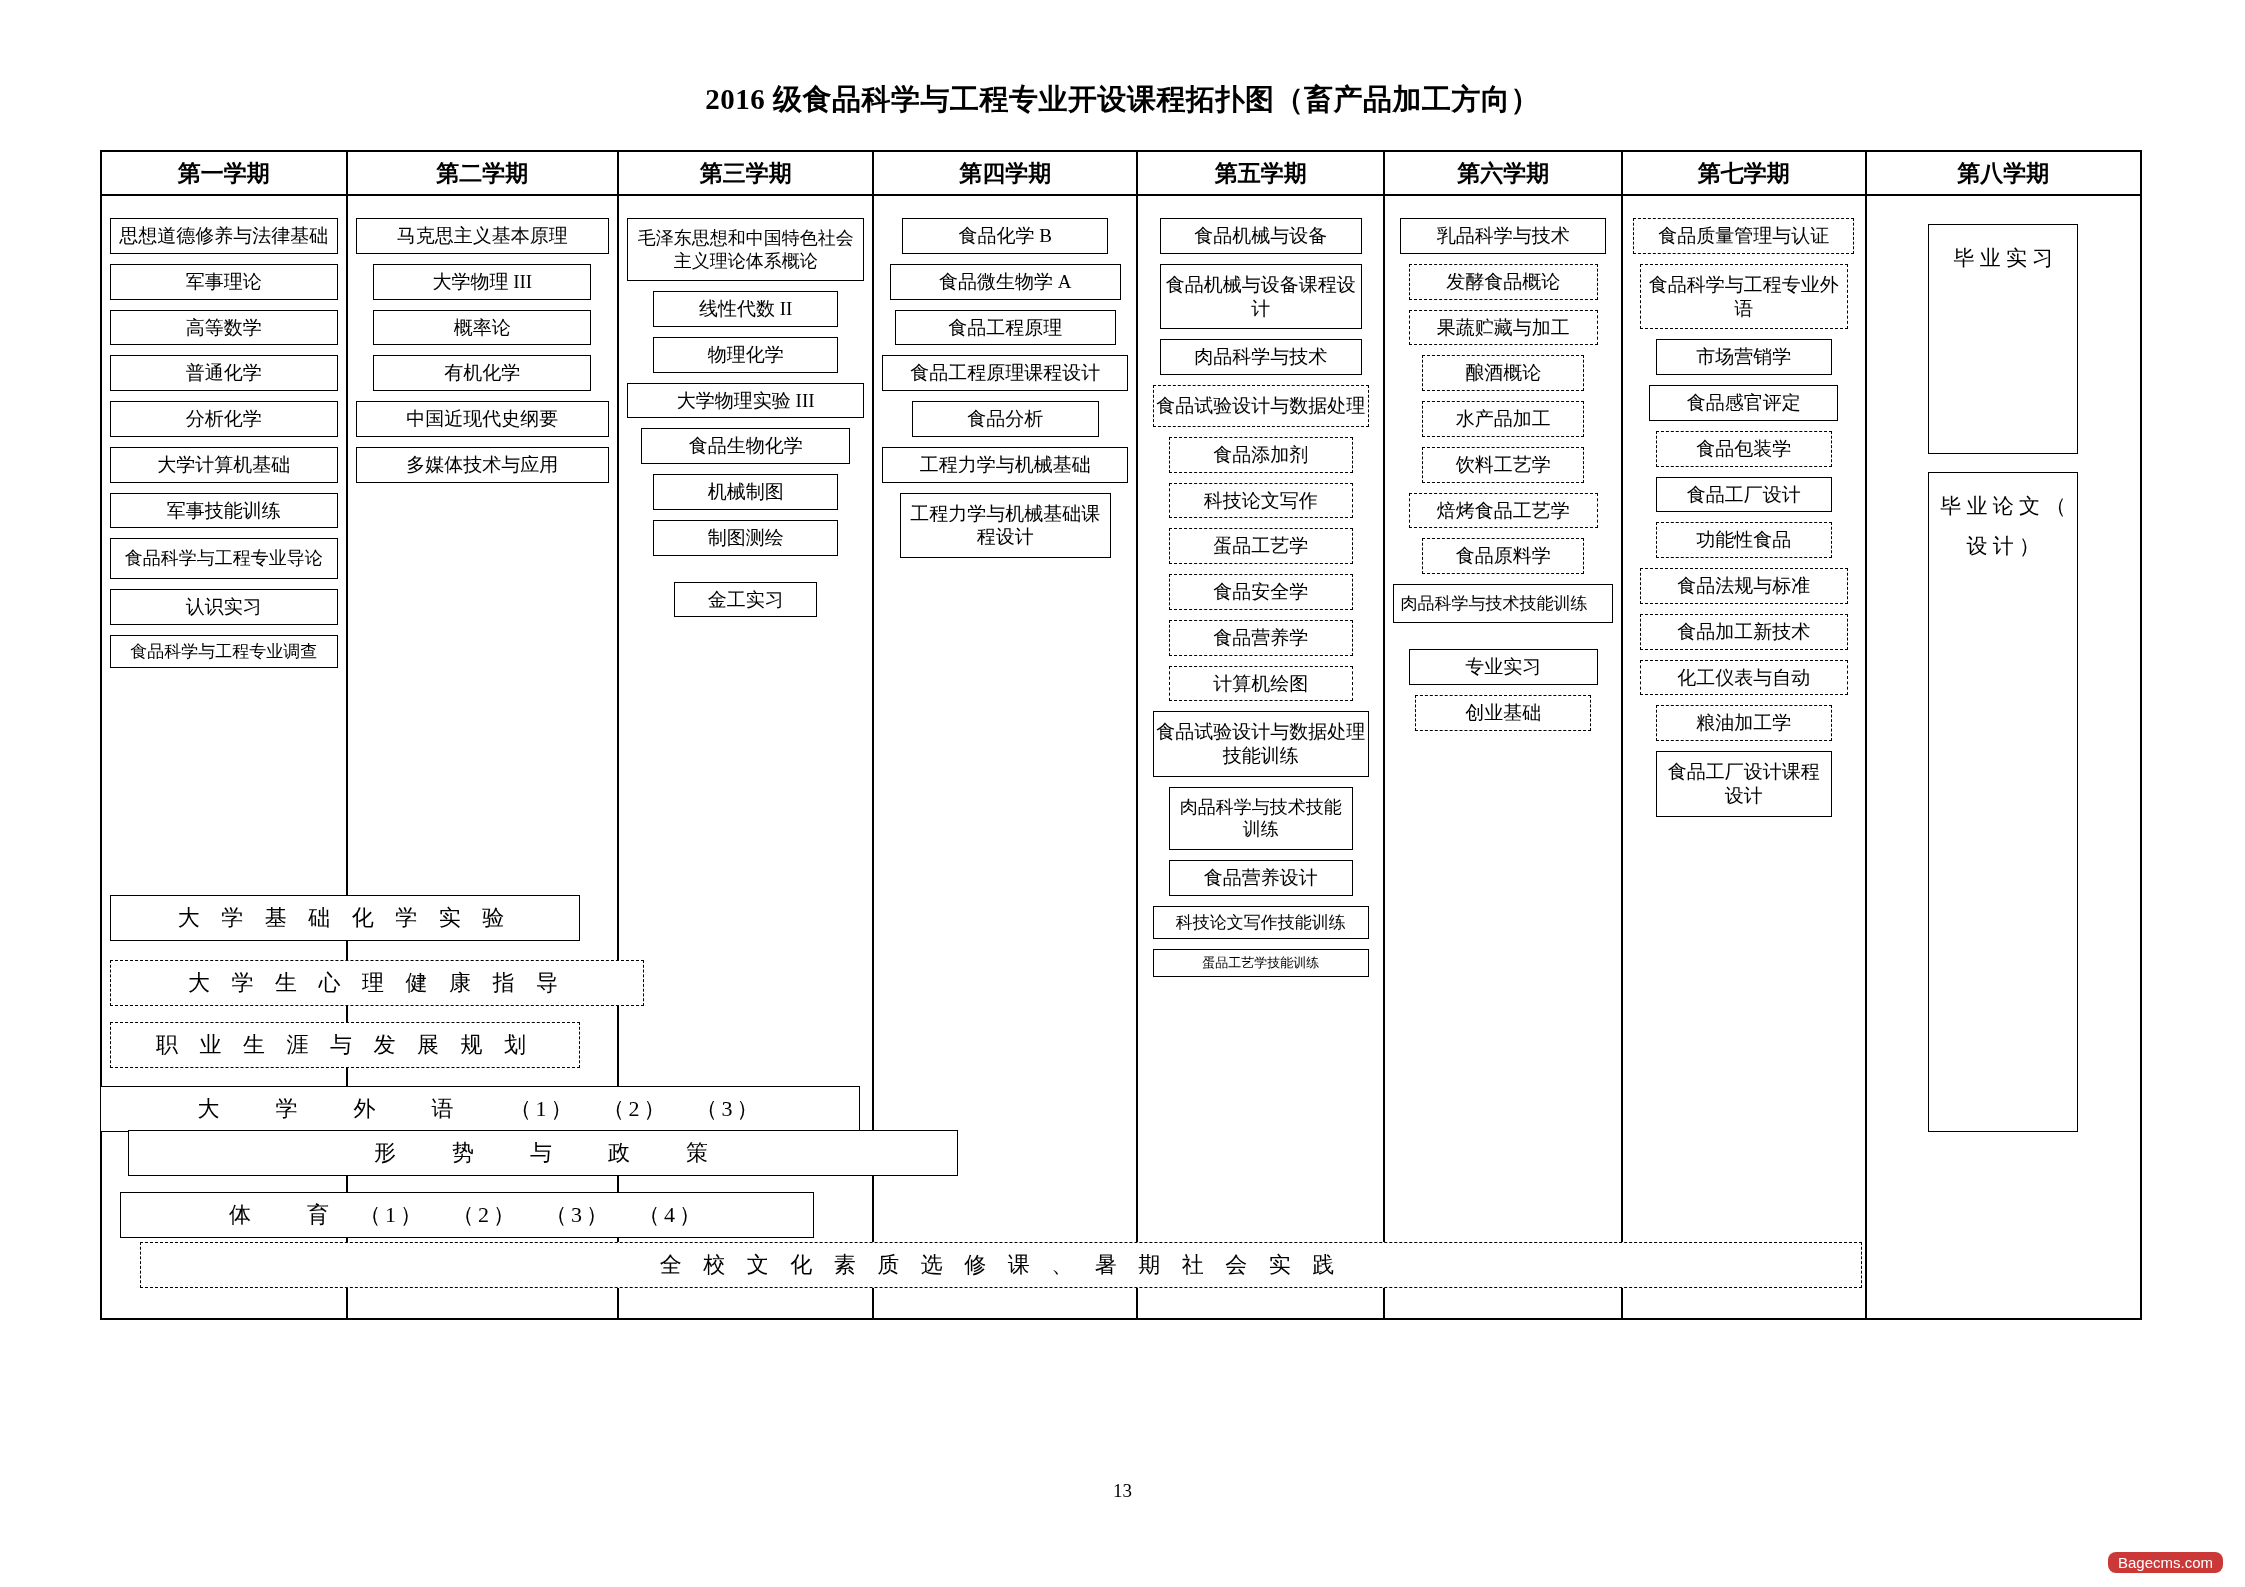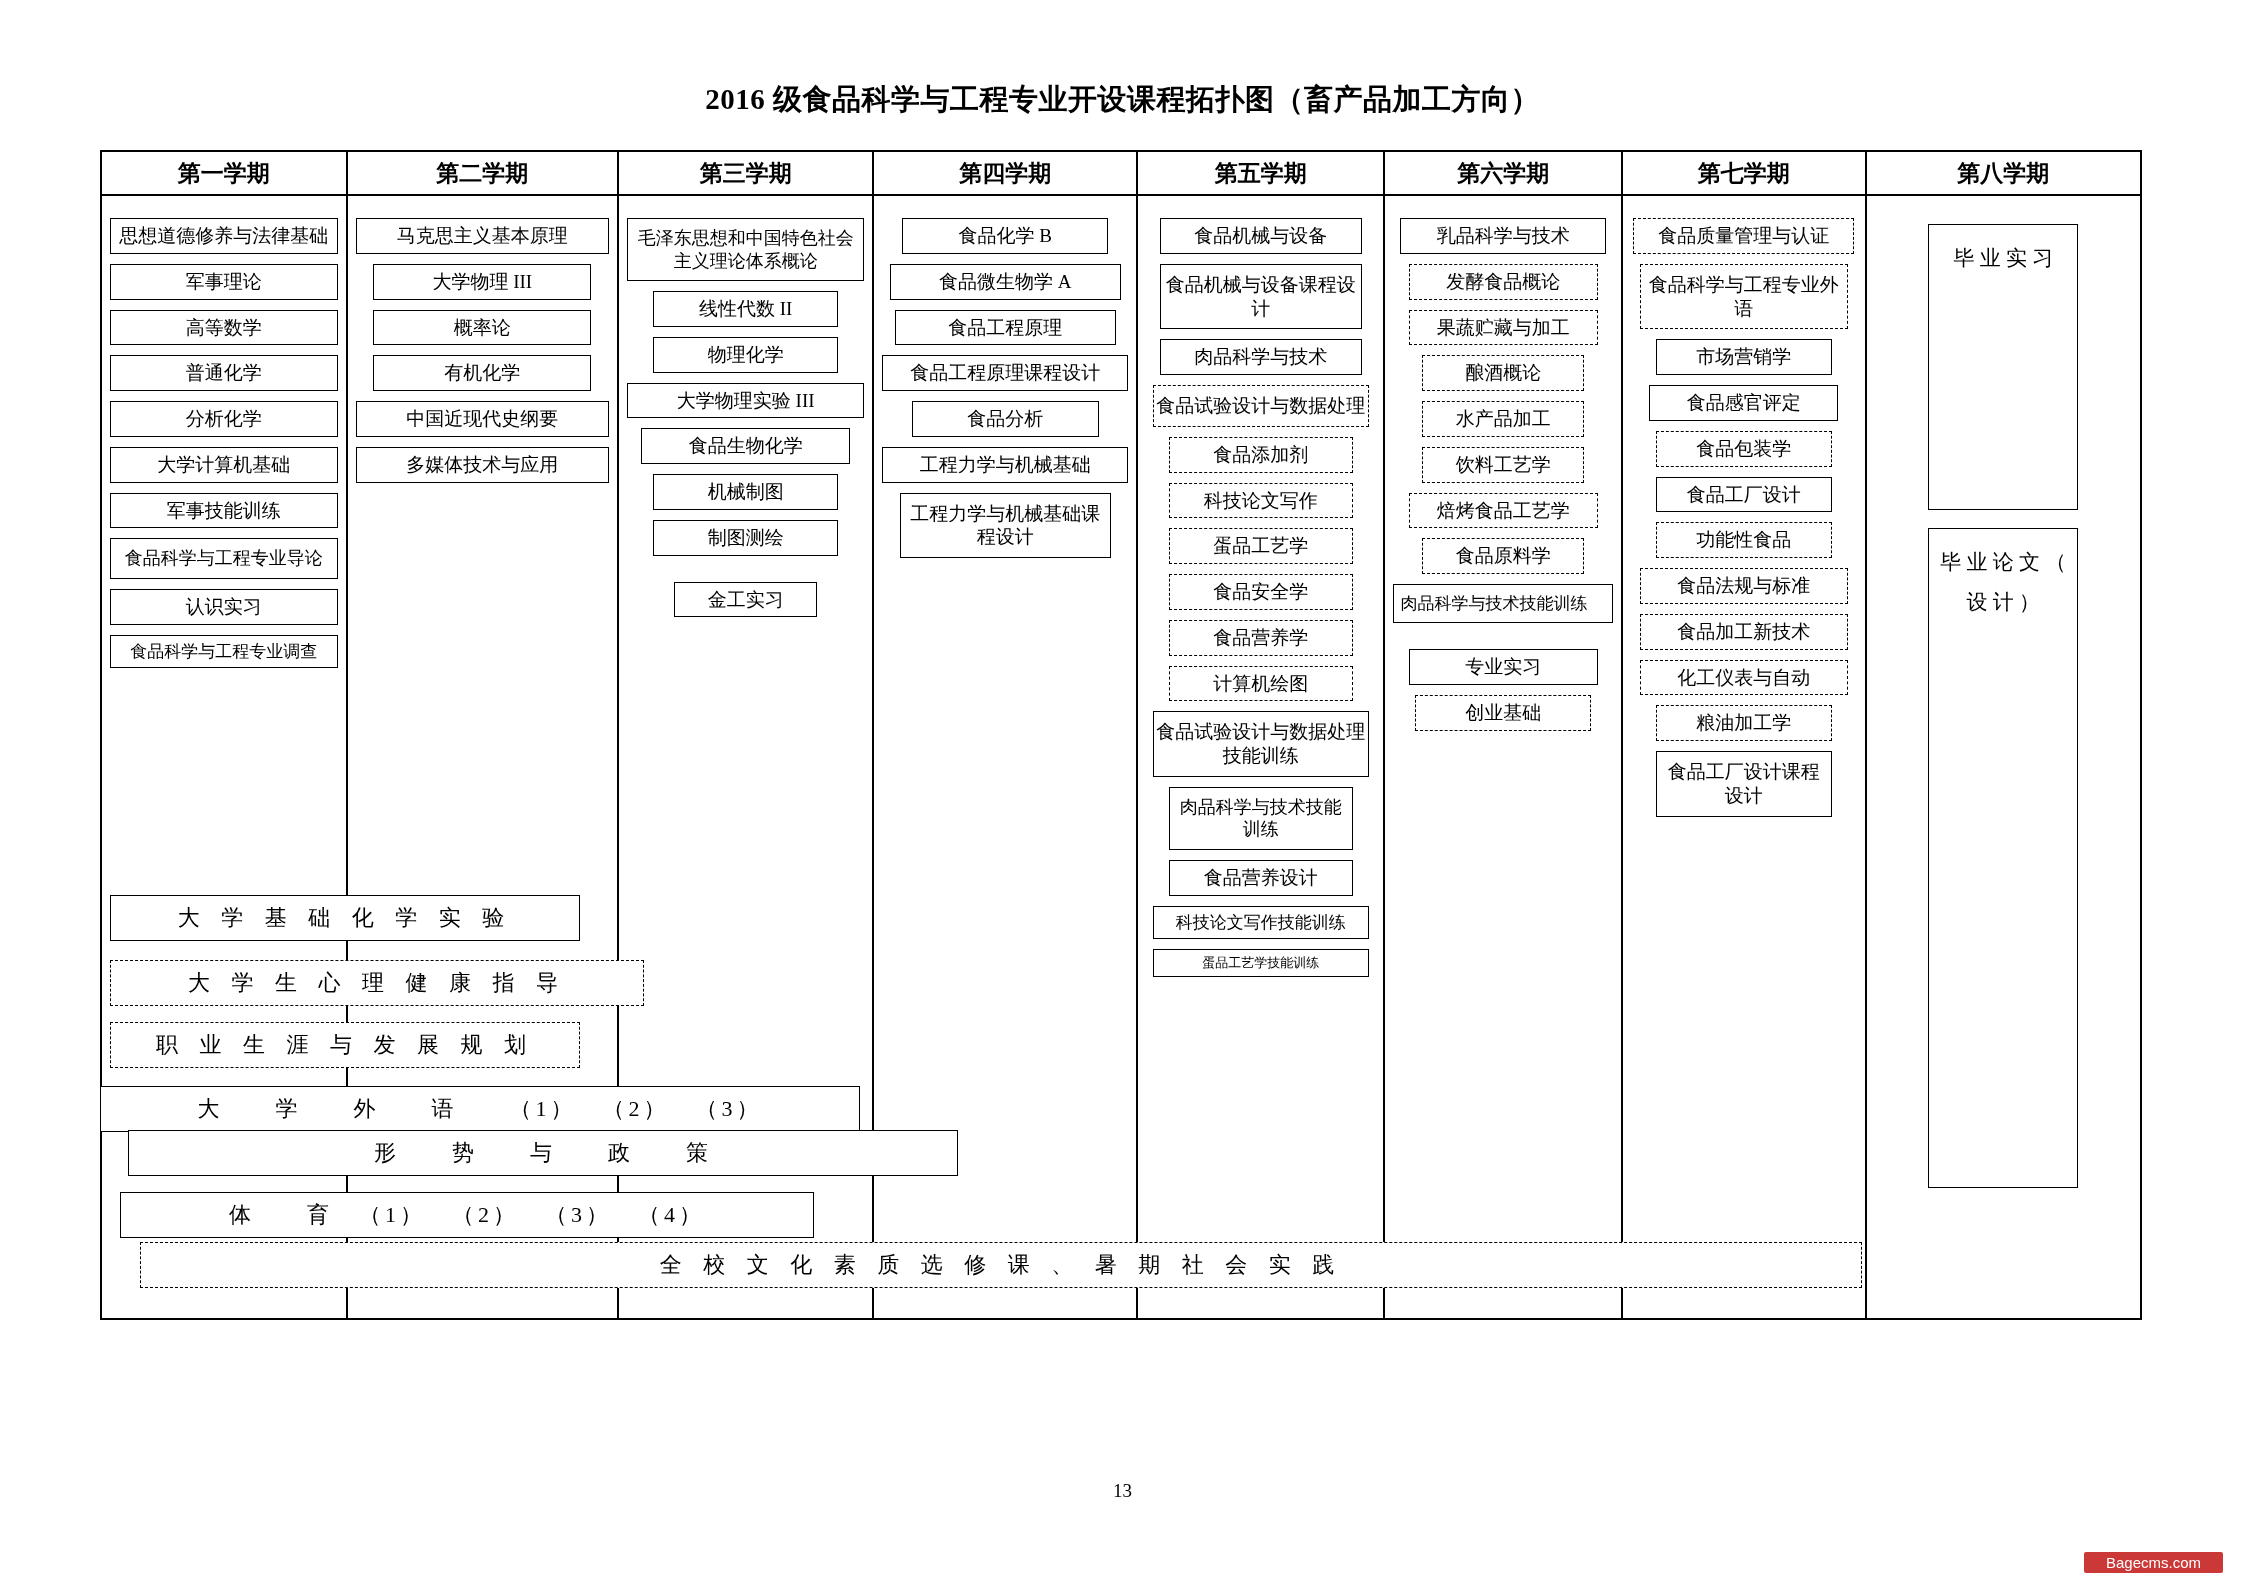--- a/index.html
+++ b/index.html
@@ -85,21 +85,21 @@
   .vert{
     writing-mode:horizontal-tb;
   }
   .page-num{
     position:absolute;left:0;top:1480px;width:2245px;text-align:center;
     font-size:19px;
   }
   .watermark{
     position:absolute;right:22px;bottom:14px;
     background:#c62828;color:#fff;font-size:15px;
-    padding:2px 22px;border-radius:2px;
+    padding:2px 10px;border-radius:8px;
     font-family:"Liberation Sans",sans-serif;
     opacity:.92;
   }
 </style>
 </head>
 <body>
 
 <div class="page">
 
   <div class="doc-title">2016 级食品科学与工程专业开设课程拓扑图（畜产品加工方向）</div>
@@ -215,21 +215,21 @@
         <div class="course dashed" style="width:92%">食品加工新技术</div>
         <div class="course dashed" style="width:92%">化工仪表与自动</div>
         <div class="course dashed" style="width:78%">粮油加工学</div>
         <div class="course two" style="width:78%">食品工厂设计课程设计</div>
       </div>
     </div>
 
     <div class="col" style="width:274px">
       <div class="col-head">第八学期</div>
       <div class="col-body" style="padding-top:20px">
-        <div class="bigbox vert" style="height:286px">毕 业 实 习</div>
+        <div class="bigbox vert" style="height:230px">毕 业 实 习</div>
         <div style="height:18px"></div>
         <div class="bigbox vert" style="height:660px">毕 业 论 文 （ 设 计 ）</div>
       </div>
     </div>
 
   </div>
 
   <div class="bar" style="left:110px;top:895px;width:470px;letter-spacing:8px">大 学 基 础 化 学 实 验</div>
 
   <div class="bar dashed" style="left:110px;top:960px;width:534px;letter-spacing:8px">大 学 生 心 理 健 康 指 导</div>

